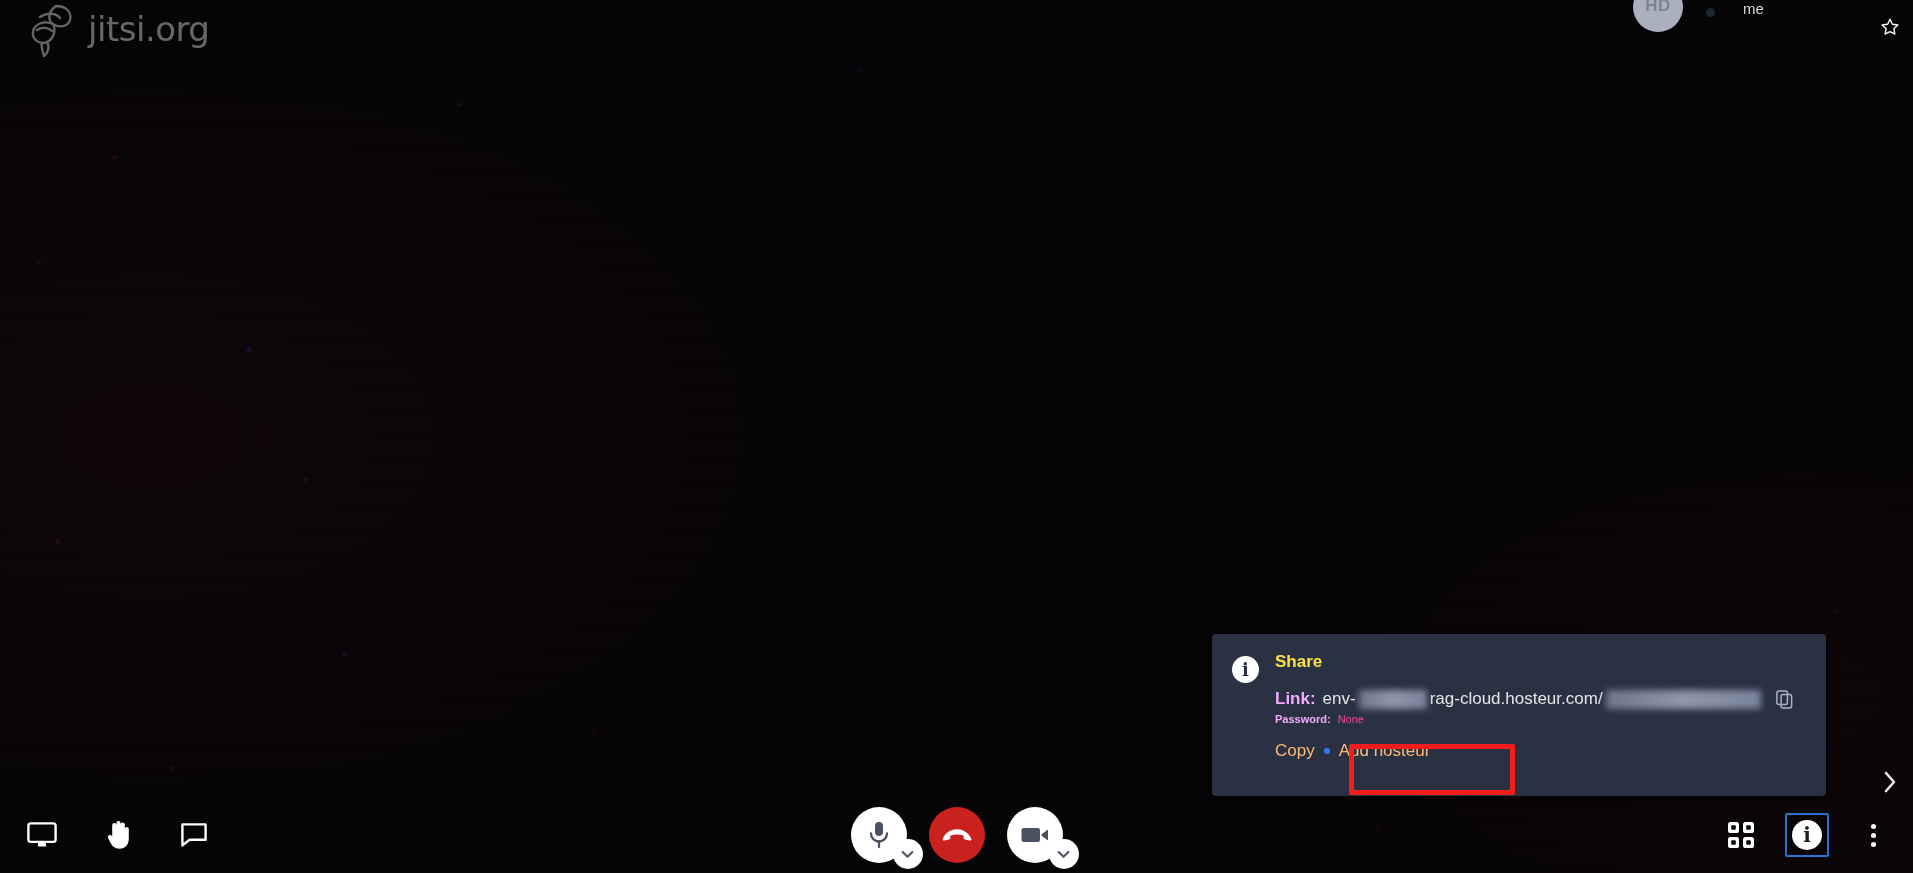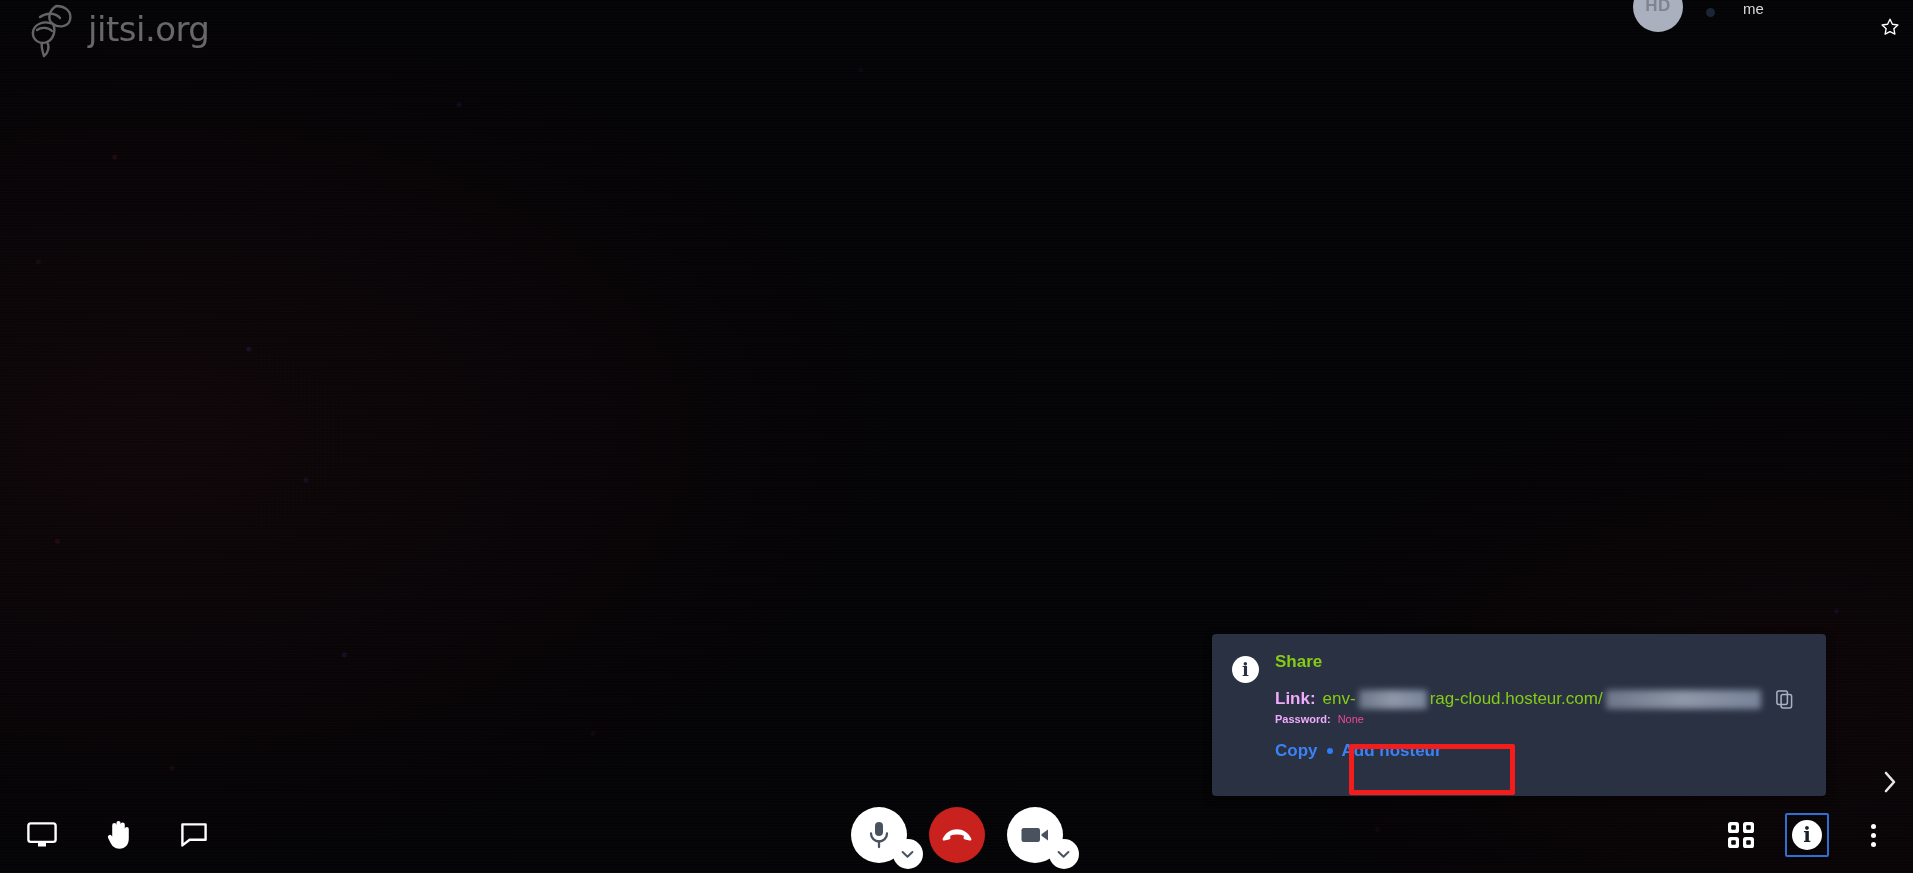--- a/index.html
+++ b/index.html
@@ -105,26 +105,26 @@
     background:#ffffff; flex:none;
     display:flex; align-items:center; justify-content:center;
     margin-top:6px;
   }
   .info-circle span {
     font-size:18px; font-weight:bold; color:#2a3143;
     font-family:"DejaVu Serif", serif; line-height:1;
   }
   .share-body { flex:1; display:flex; flex-direction:column; }
   .share-title {
-    font-size:17px; font-weight:bold; color:#84cc16;
+    font-size:17px; font-weight:bold; color:#fde047;
     margin-top:2px; margin-bottom:16px;
   }
   .link-row { display:flex; align-items:center; font-size:17px; }
   .k-label { font-weight:bold; color:#f0abfc; margin-right:7px; }
-  .k-value { color:#84cc16; }
+  .k-value { color:#e5e5e5; }
   .k-value.dim { color:#ec4899; }
   .redact {
     display:inline-block; height:19px; border-radius:2px;
     background:linear-gradient(90deg,#6d7789,#8f98a8,#79839a);
     filter:blur(3px);
     margin:0 3px;
     vertical-align:middle;
   }
   .redact.short { width:68px; }
   .redact.long  { width:155px; }
@@ -132,21 +132,21 @@
     margin-left:10px; width:22px; height:22px;
     display:flex; align-items:center; justify-content:center;
     cursor:pointer;
   }
   .pwd-row { display:flex; align-items:center; font-size:11px; margin-top:3px; }
   .actions-row {
     display:flex; align-items:center; gap:9px;
     margin-top:16px; font-size:17px;
   }
   .link-btn {
-    color:#3b82f6; font-weight:bold; cursor:pointer; white-space:nowrap;
+    color:#fdba74; font-weight:normal; cursor:pointer; white-space:nowrap;
   }
   .sep-dot { width:6px; height:6px; border-radius:50%; background:#2f7cf6; }
   .annot-box {
     position:absolute; left:1349px; top:744px;
     width:166px; height:51px;
     border:5px solid #f51c1c; border-radius:2px;
     pointer-events:none;
   }
 
   

